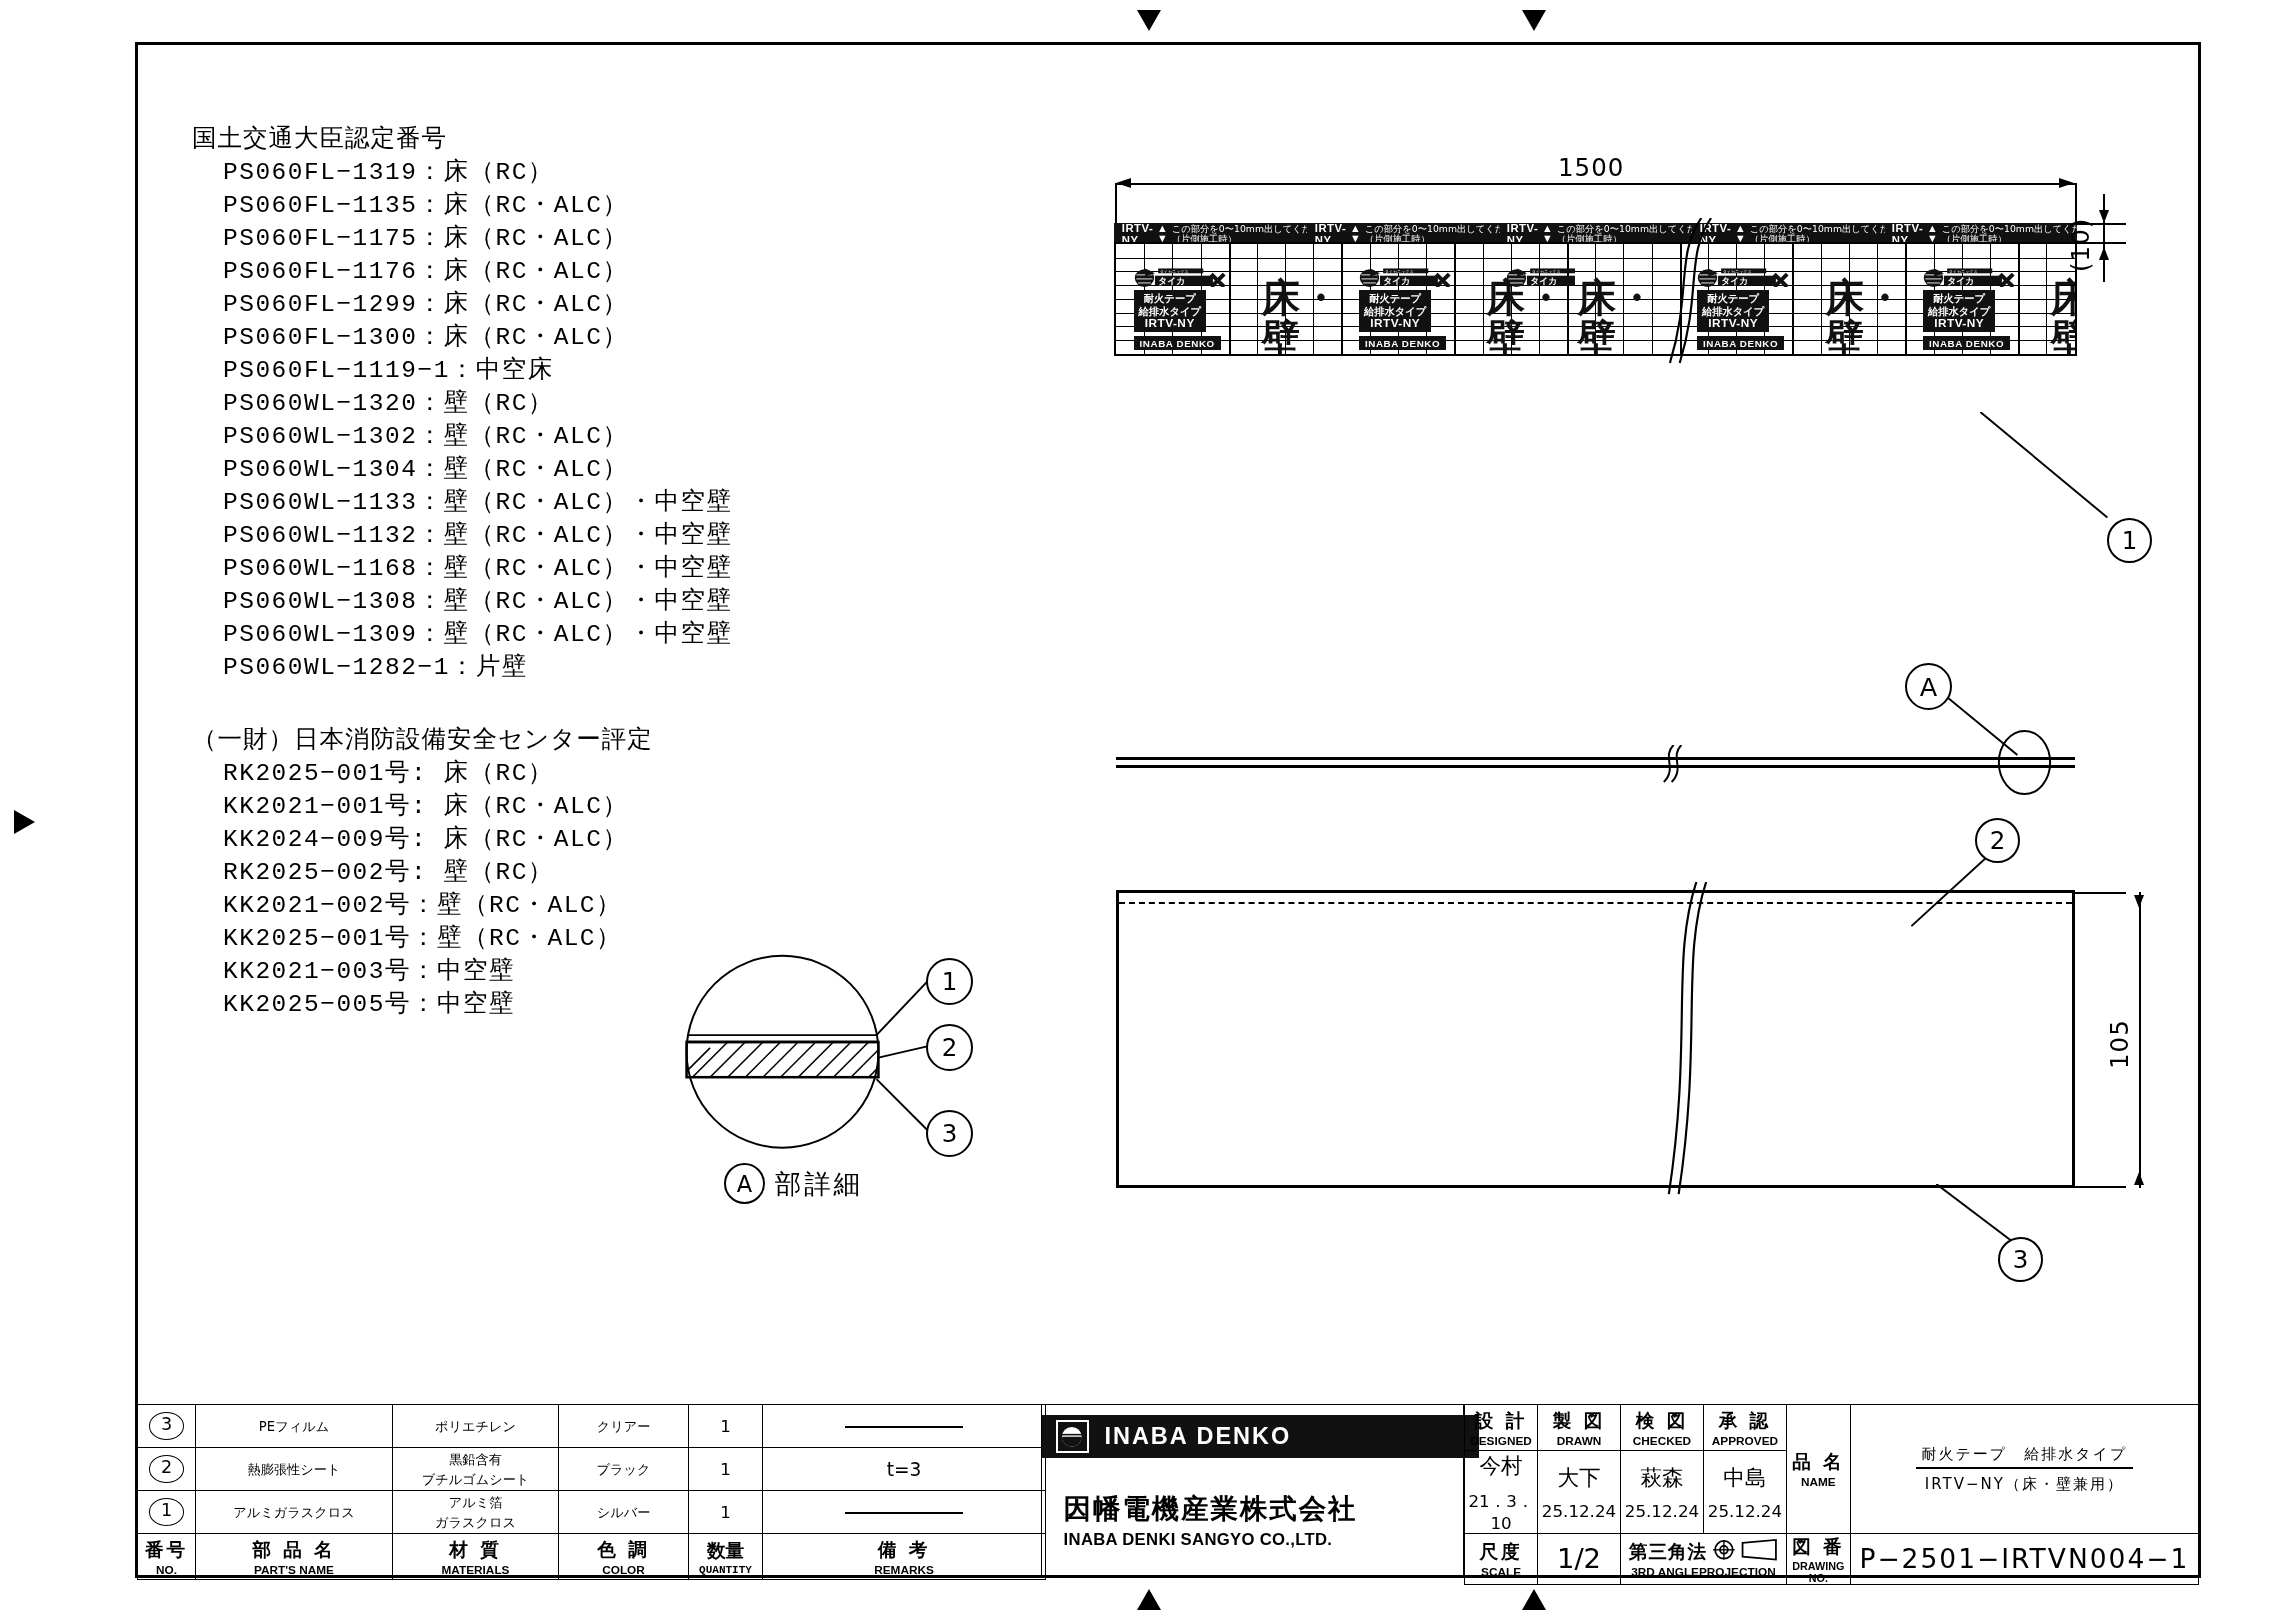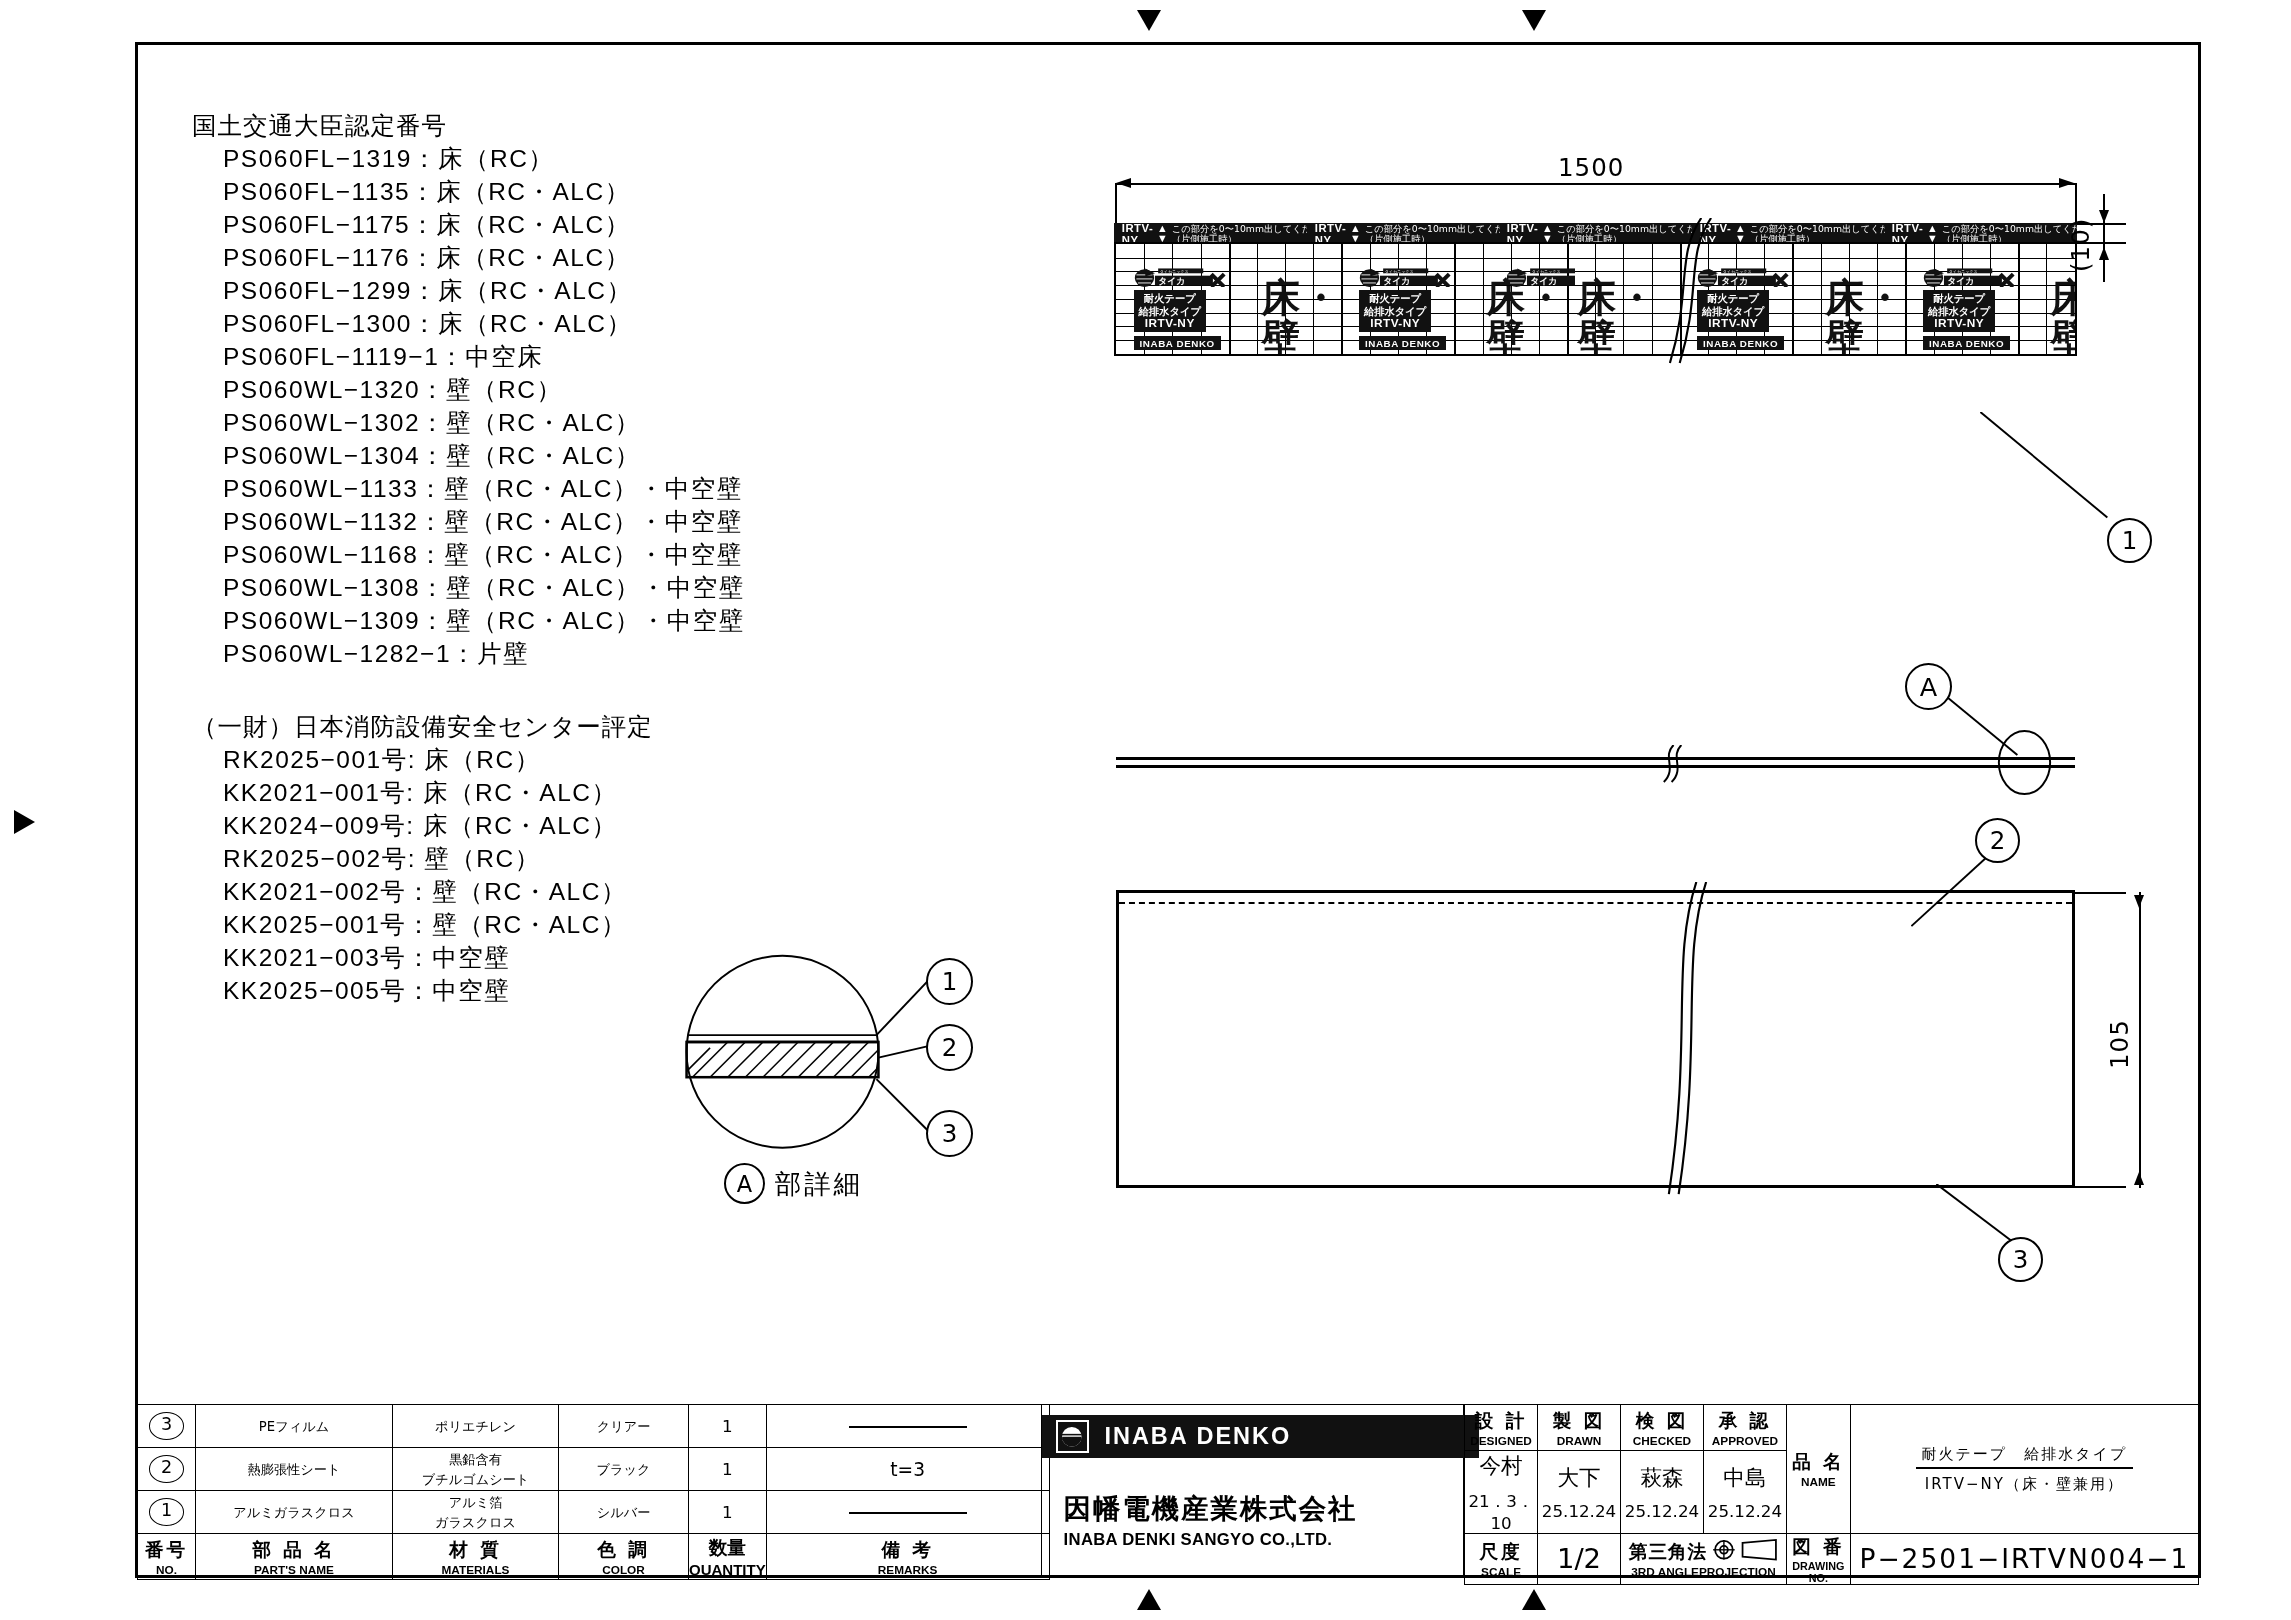--- a/index.html
+++ b/index.html
@@ -13,21 +13,21 @@
     position:absolute;left:135px;top:42px;width:2066px;height:1536px;
     border:3.9px solid #000;box-sizing:border-box;
   }
   
   .cmark{position:absolute;width:0;height:0;}
   .cmark.down{border-left:12.7px solid transparent;border-right:12.7px solid transparent;border-top:21.6px solid #000;}
   .cmark.up{border-left:12.7px solid transparent;border-right:12.7px solid transparent;border-bottom:21.6px solid #000;}
   .cmark.right{border-top:12.7px solid transparent;border-bottom:12.7px solid transparent;border-left:21.6px solid #000;}
 
   
-  .cert-block{position:absolute;left:192px;font-family:Liberation Sans, sans-serif;}
+  .cert-block{position:absolute;left:192px;font-family:Liberation Mono, monospace;margin-top:14px;}
   .cert-head{font-size:24.5px;letter-spacing:1px;line-height:32px;white-space:nowrap;}
   .cert-item{font-size:24.5px;letter-spacing:1.5px;line-height:33px;white-space:nowrap;padding-left:31px;}
 
   
   .dimline{position:absolute;background:#000;}
   .dimtxt{position:absolute;font-family:"DejaVu Sans",sans-serif;font-size:24.5px;letter-spacing:1px;white-space:nowrap;}
   .arrowL{position:absolute;width:0;height:0;border-top:5.9px solid transparent;border-bottom:5.9px solid transparent;border-right:15.7px solid #000;}
   .arrowR{position:absolute;width:0;height:0;border-top:5.9px solid transparent;border-bottom:5.9px solid transparent;border-left:15.7px solid #000;}
   .arrowU{position:absolute;width:0;height:0;border-left:5.9px solid transparent;border-right:5.9px solid transparent;border-bottom:13.7px solid #000;}
   .arrowD{position:absolute;width:0;height:0;border-left:5.9px solid transparent;border-right:5.9px solid transparent;border-top:13.7px solid #000;}
@@ -436,21 +436,21 @@
       <td style="width:165px;">
         <div class="j-lg">材 質</div>
         <div class="e-sm">MATERIALS</div>
       </td>
       <td style="width:129px;">
         <div class="j-lg">色 調</div>
         <div class="e-sm">COLOR</div>
       </td>
       <td style="width:73px;">
         <div class="j-lg" style="letter-spacing:0;">数量</div>
-        <div class="e-sm" style="font-size:15px;">QUANTITY</div>
+        <div class="e-sm" style="font-size:11px;font-family:Liberation Mono, monospace;">QUANTITY</div>
       </td>
       <td style="width:282px;">
         <div class="j-lg">備 考</div>
         <div class="e-sm">REMARKS</div>
       </td>
     </tr>
   </tbody>
     </table>
 
   <div class="logo-panel" style="left:904px;top:0;width:423px;height:173px;border:1.5px solid #000;box-sizing:border-box;">

